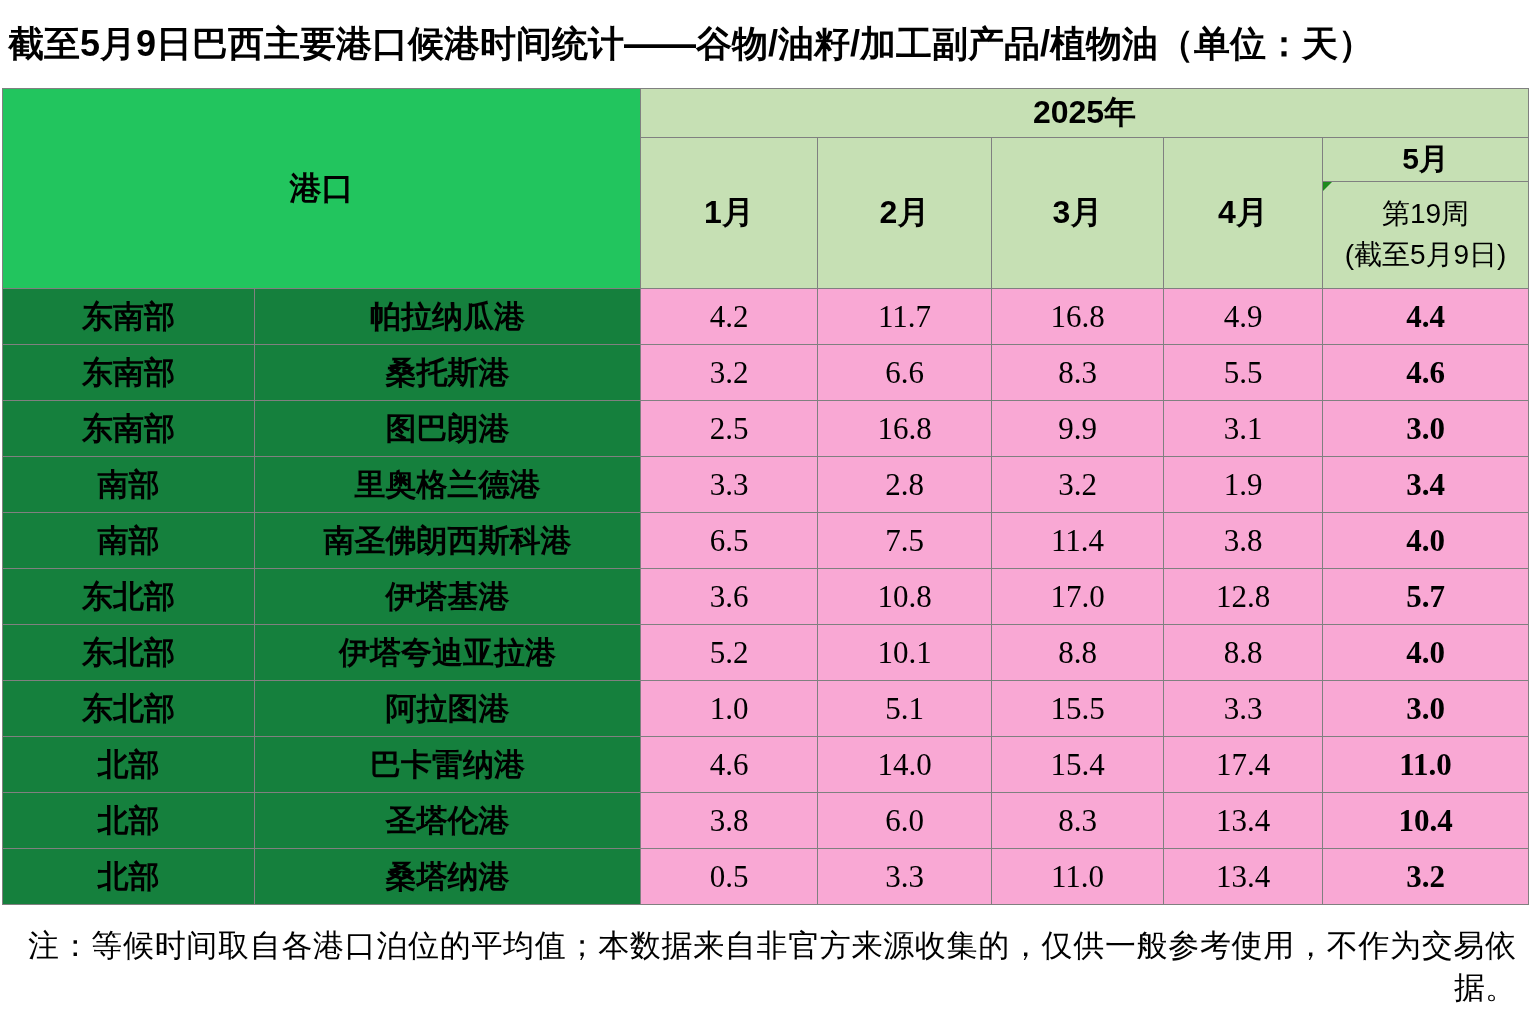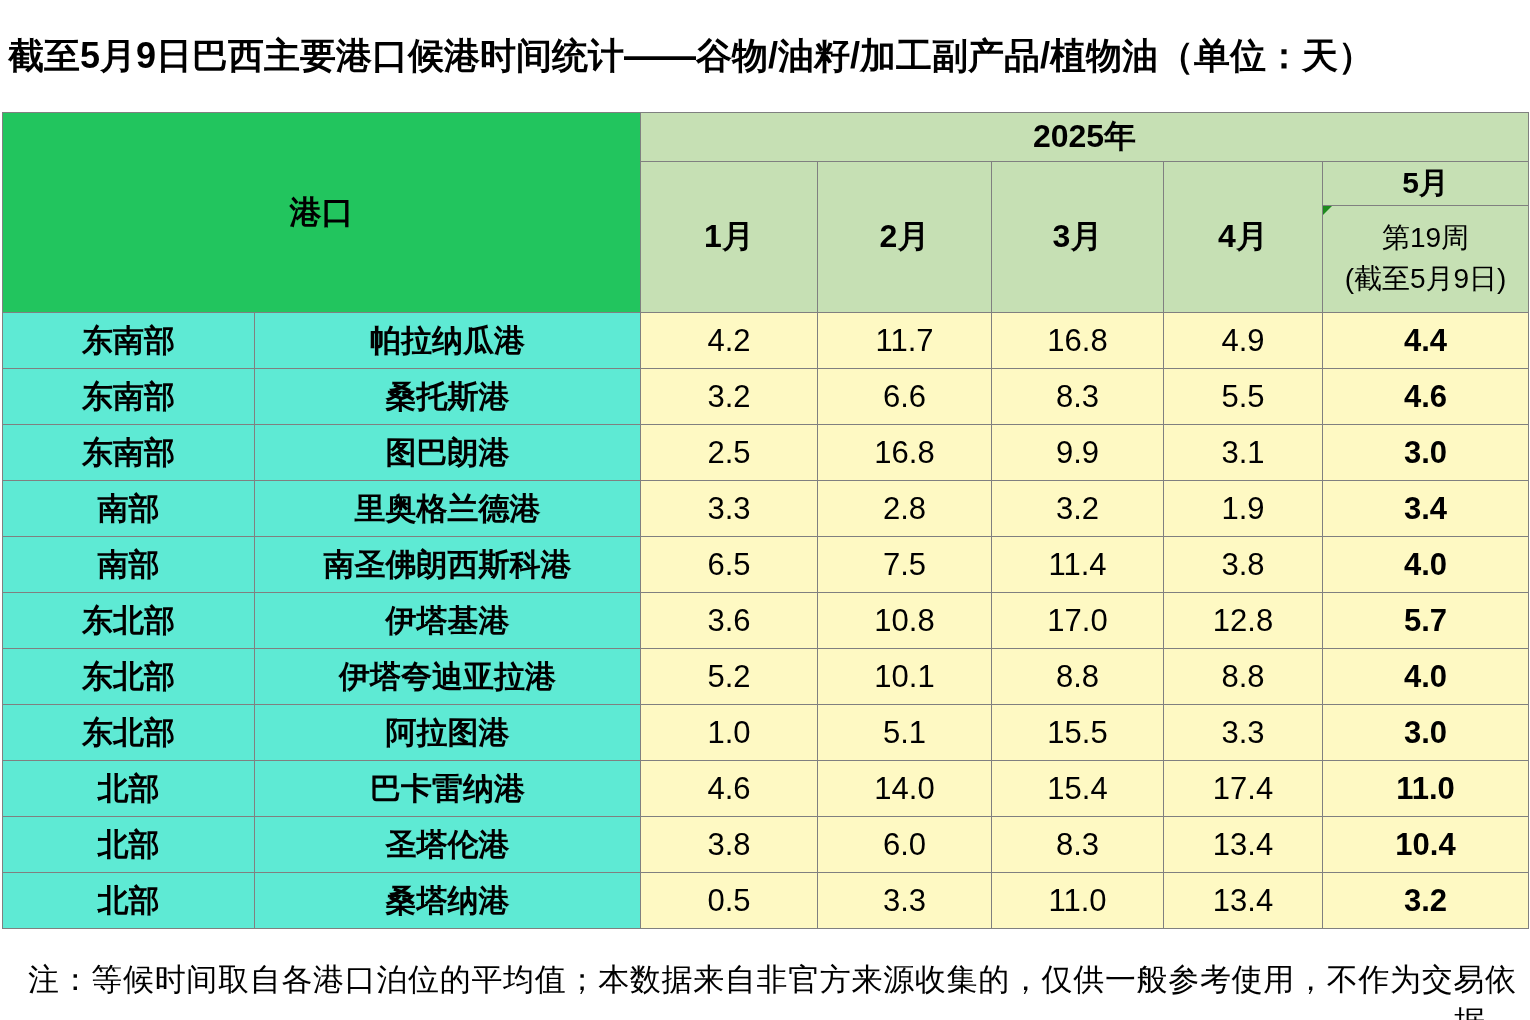--- a/index.html
+++ b/index.html
@@ -5,21 +5,21 @@
   html, body {
     margin: 0;
     padding: 0;
     background: #ffffff;
     width: 1530px;
     height: 1020px;
     font-family: "Liberation Sans", sans-serif;
     color: #000000;
   }
   .title-bar {
-    height: 112px;
+    height: 88px;
     display: flex;
     align-items: center;
     padding-left: 8px;
     box-sizing: border-box;
     font-size: 36px;
     font-weight: bold;
     white-space: nowrap;
   }
   table.port-table {
     border-collapse: collapse;
@@ -61,38 +61,38 @@
   .corner-marker {
     position: absolute;
     top: 0;
     left: 0;
     width: 0;
     height: 0;
     border-top: 9px solid #1E8A1E;
     border-right: 9px solid transparent;
   }
   td.region-cell, td.port-cell {
-    background: #5eead4;
+    background: #15803d;
     font-weight: bold;
     font-size: 31px;
   }
   td.value-cell {
-    background: #fef9c3;
-    font-family: Liberation Sans, sans-serif;
+    background: #f9a8d4;
+    font-family: Liberation Serif, serif;
     font-size: 31px;
     font-weight: normal;
   }
   td.value-bold {
     font-weight: bold;
   }
   .footnote {
     font-family: "Liberation Serif", serif;
     font-size: 31px;
     line-height: 1.36;
-    padding: 30px 14px 0 28px;
+    padding: 20px 14px 0 28px;
     text-align: justify;
     text-align-last: right;
   }
 </style>
 </head>
 <body>
 
 <div class="title-bar">截至5月9日巴西主要港口候港时间统计——谷物/油籽/加工副产品/植物油（单位：天）</div>
 
 <table class="port-table">

